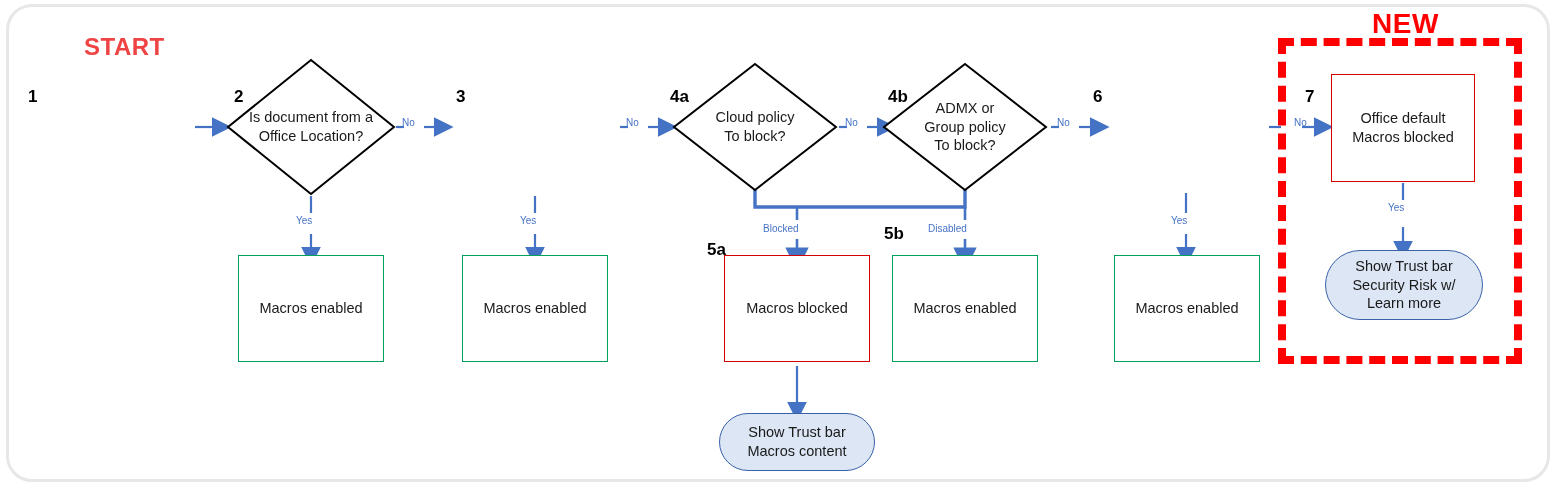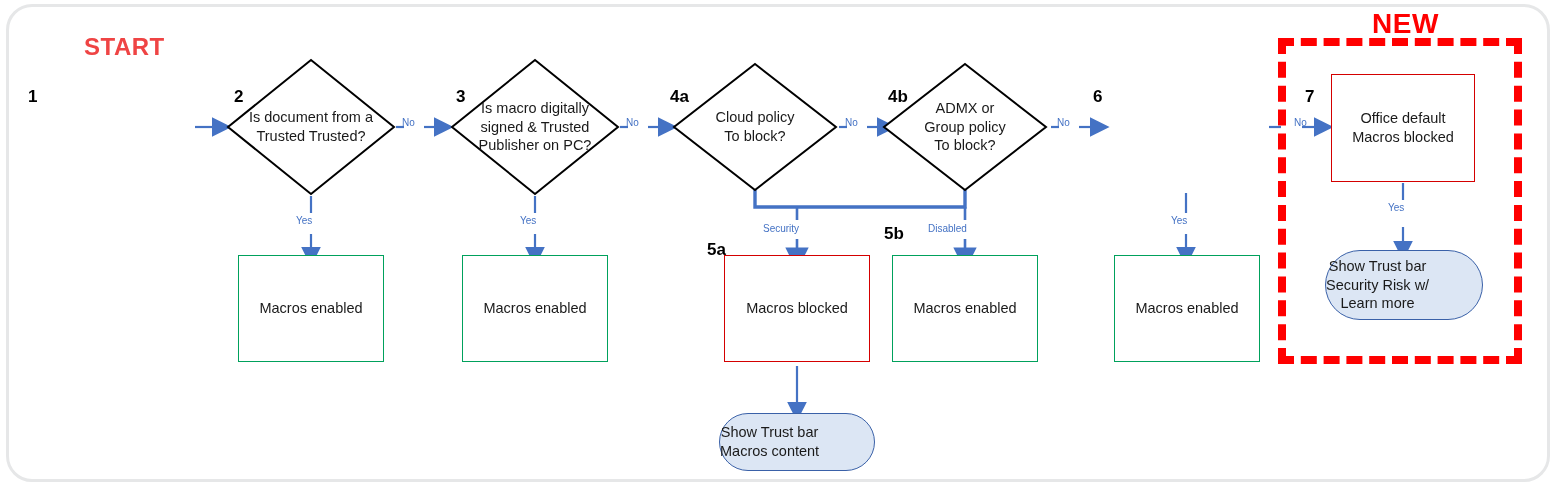--- a/index.html
+++ b/index.html
@@ -103,20 +103,21 @@
     pointer-events: none;
   }
   .terminator {
     position: absolute;
     box-sizing: border-box;
     background: #dce6f4;
     border: 1.8px solid #3a61a8;
     border-radius: 999px;
     display: flex;
     align-items: center;
+    justify-content: center;
     text-align: center;
     font-size: 14.5px;
     color: #1a1a1a;
     line-height: 1.3;
   }
   .conn-label {
     position: absolute;
     font-size: 10px;
     color: #4472c4;
     white-space: nowrap;
@@ -198,62 +199,50 @@
   <div class="conn-label" style="left:626px;  top:118px;">No</div>
   <div class="conn-label" style="left:845px;  top:118px;">No</div>
   <div class="conn-label" style="left:1057px; top:118px;">No</div>
   <div class="conn-label" style="left:1294px; top:118px;">No</div>
 
   <div class="conn-label" style="left:296px;  top:216px;">Yes</div>
   <div class="conn-label" style="left:520px;  top:216px;">Yes</div>
   <div class="conn-label" style="left:1171px; top:216px;">Yes</div>
   <div class="conn-label" style="left:1388px; top:203px;">Yes</div>
 
-  <div class="conn-label" style="left:763px;  top:224px;">Security</div>
+  <div class="conn-label" style="left:763px;  top:224px;">Blocked</div>
   <div class="conn-label" style="left:928px;  top:224px;">Disabled</div>
 
   <div class="step-num" style="left:28px;   top:88px;">1</div>
   <div class="step-num" style="left:234px;  top:88px;">2</div>
   <div class="step-num" style="left:456px;  top:88px;">3</div>
   <div class="step-num" style="left:670px;  top:88px;">4a</div>
   <div class="step-num" style="left:888px;  top:88px;">4b</div>
   <div class="step-num" style="left:707px;  top:241px;">5a</div>
   <div class="step-num" style="left:884px;  top:225px;">5b</div>
   <div class="step-num" style="left:1093px; top:88px;">6</div>
   <div class="step-num" style="left:1305px; top:88px;">7</div>
 
 
   <div class="diamond-wrap" style="left:226px; top:58px; width:170px; height:138px;">
     <svg width="170" height="138" viewBox="0 0 170 138">
       <polygon points="85,2 168,69 85,136 2,69" fill="#ffffff" stroke="#000000" stroke-width="2"></polygon>
     </svg>
     <div class="diamond-text">
       <div>
         <div>Is document from a</div>
-        <div>Trusted Trusted?</div>
+        <div>Office Location?</div>
       </div>
     </div>
   </div>
 
   <div class="proc-box green" style="left:238px; top:255px; width:146px; height:107px;">
     <div>Macros enabled</div>
   </div>
 
-  <div class="diamond-wrap" style="left:450px; top:58px; width:170px; height:138px;">
-    <svg width="170" height="138" viewBox="0 0 170 138">
-      <polygon points="85,2 168,69 85,136 2,69" fill="#ffffff" stroke="#000000" stroke-width="2"></polygon>
-    </svg>
-    <div class="diamond-text">
-      <div>
-        <div>Is macro digitally</div>
-        <div>signed &amp; Trusted</div>
-        <div>Publisher on PC?</div>
-      </div>
-    </div>
-  </div>
 
   <div class="proc-box green" style="left:462px; top:255px; width:146px; height:107px;">
     <div>Macros enabled</div>
   </div>
 
   <div class="diamond-wrap" style="left:672px; top:62px; width:166px; height:130px;">
     <svg width="166" height="130" viewBox="0 0 166 130">
       <polygon points="83,2 164,65 83,128 2,65" fill="#ffffff" stroke="#000000" stroke-width="2"></polygon>
     </svg>
     <div class="diamond-text">

